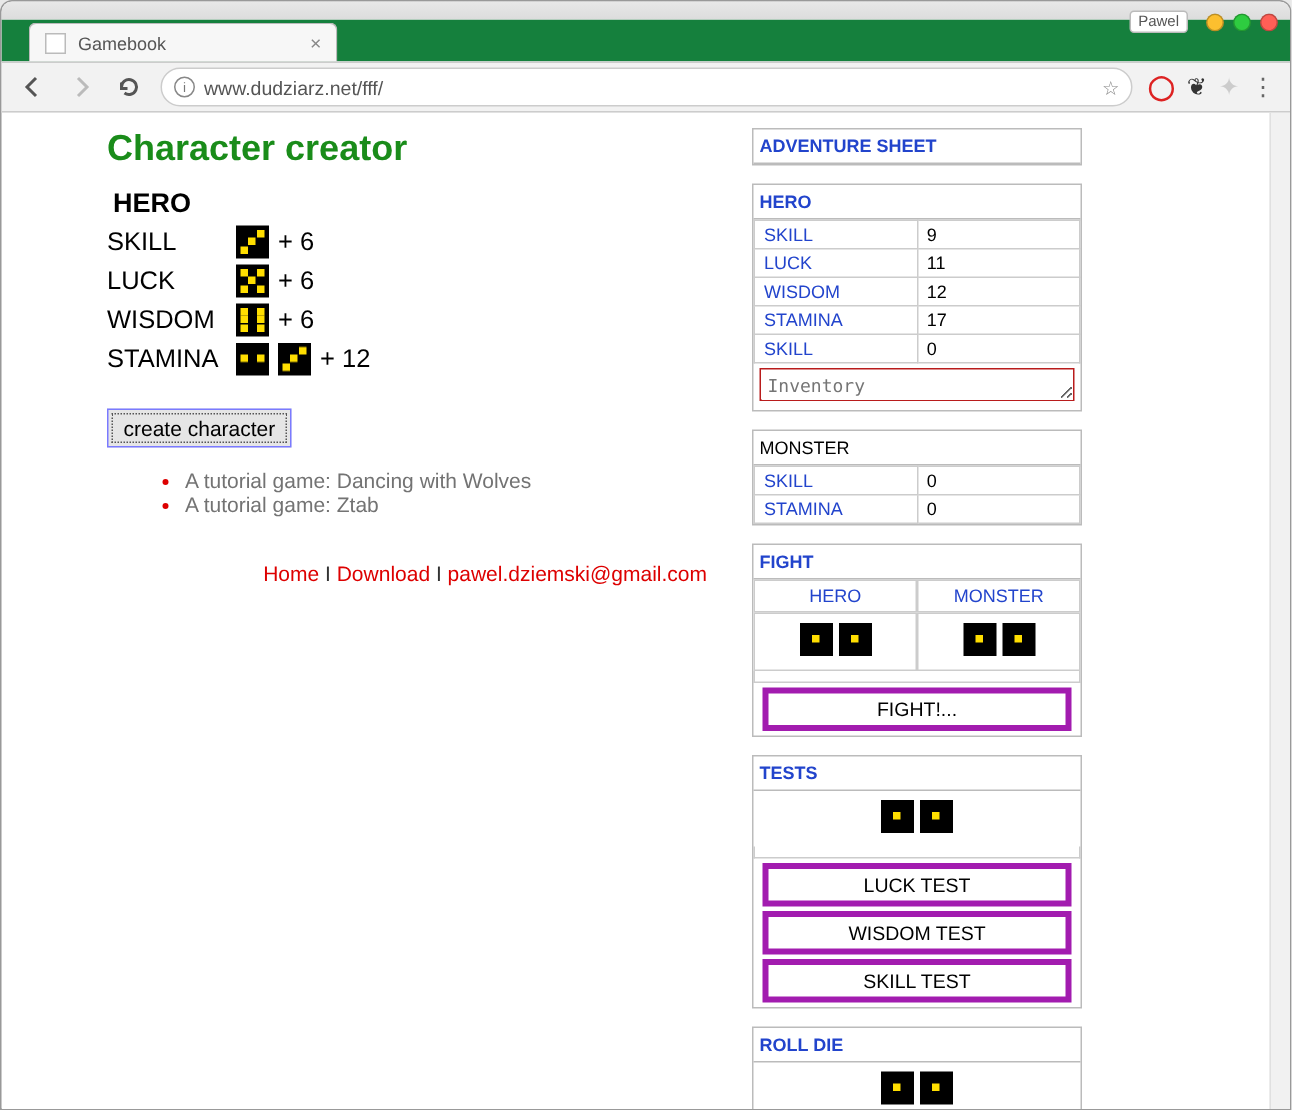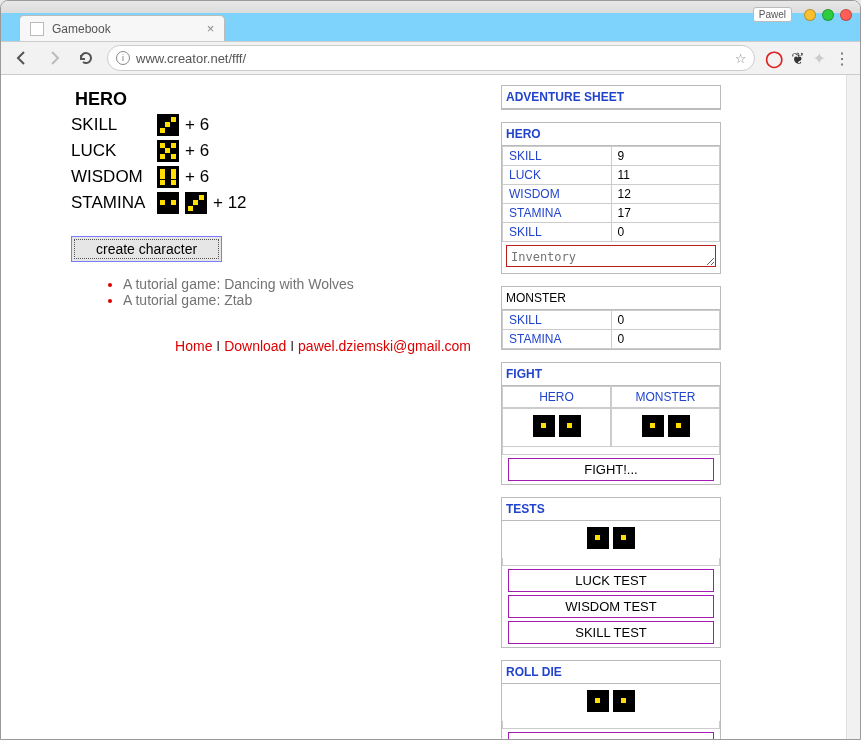--- a/index.html
+++ b/index.html
@@ -4,21 +4,21 @@
   <style>
     * { box-sizing: border-box; }
     html, body { margin:0; padding:0; font-family: Arial, Helvetica, sans-serif; font-size:14px; background:#e8e8e8; }
     
     .chrome { width:861px; height:740px; background:#fafafa; display:flex; flex-direction:column; border:1px solid #999; border-radius:8px 8px 0 0; overflow:hidden; position:relative; }
     .titlebar { height:12px; background:linear-gradient(#e8e8e8,#dcdcdc); position:relative; }
     .traffic { position:absolute; right:8px; top:8px; display:flex; gap:6px; align-items:center; }
     .tlight { width:12px; height:12px; border-radius:50%; border:1px solid rgba(0,0,0,.25); }
     .t-y{ background:#fcbf2f;} .t-g{ background:#2ecc40;} .t-r{ background:#ff5f56;}
     .pbadge { position:absolute; right:68px; top:6px; font-size:10px; background:#fff; border:1px solid #bbb; border-radius:3px; padding:1px 5px; color:#555;}
-    .tabbar { background:#7dd3fc; height:28px; display:flex; align-items:flex-end; padding-left:18px;text-align:center; }
+    .tabbar { background:#15803d; height:28px; display:flex; align-items:flex-end; padding-left:18px;text-align:center; }
     .tab { background:#f7f7f7; border:1px solid #bbb; border-bottom:none; border-radius:5px 5px 0 0; height:26px; display:flex; align-items:center; padding:0 10px; gap:8px; font-size:12px; color:#555; }
     .tab .x { color:#888; font-size:13px; cursor:pointer; }
     .pageicon{ width:14px; height:14px; border:1px solid #bbb; background:#fff; }
     .addrbar { background:#f2f2f2; border-top:1px solid #ccc; border-bottom:1px solid #ccc; height:34px; display:flex; align-items:center; padding:0 10px; gap:10px; }
     .navbtn { width:22px; height:22px; display:flex; align-items:center; justify-content:center; color:#555; border-radius:50%; }
     .navbtn.disabled{ color:#bbb; }
     .urlbox { flex:1; display:flex; align-items:center; height:26px; border:1px solid #ccc; border-radius:13px; background:#fff; padding:0 8px; font-size:13px; color:#555; gap:6px; }
     .urlbox .circ{ width:14px; height:14px; border:1px solid #888; border-radius:50%; display:flex; align-items:center; justify-content:center; font-size:9px; color:#777;}
     .tool-icons{ display:flex; gap:8px; align-items:center; font-size:16px; color:#666; }
     .ublock{ color:#d22; font-weight:bold;}
@@ -26,39 +26,39 @@
     .scrolltrack{ position:absolute; right:0; top:0; width:14px; height:100%; background:#f1f1f1; border-left:1px solid #e0e0e0;}
     .content { padding:10px 0 20px 70px; display:flex; gap:30px; align-items:flex-start; }
     .leftcol{ width:400px; }
     h1.cc{ color:#1a8c1a; font-size:24px; font-weight:bold; margin:0 0 12px 0; }
     h2.hero{ margin:4px 0 4px 4px; font-size:18px;}
     .statrow{ display:flex; align-items:center; gap:6px; font-size:17px; margin:4px 0; }
     .statrow .lbl{ display:inline-block; width:80px;}
     .die{ width:22px; height:22px; background:#000; position:relative; display:inline-block; }
     .pip{ width:5px; height:5px; background:#ffde00; position:absolute; }
     .p-c{ top:8px; left:8px;} .p-tl{ top:3px; left:3px;} .p-tr{ top:3px; right:3px;} .p-bl{ bottom:3px; left:3px;} .p-br{ bottom:3px; right:3px;} .p-ml{ top:8px; left:3px;} .p-mr{ top:8px; right:3px;}
-    .btn{ background:#e6e6e6; border:1px solid #7a7aff; padding:4px 24px; font-size:14px; cursor:pointer; }
+    .btn{ background:#e6e6e6; border:1px solid #7a7aff; padding:4px 10px; font-size:14px; cursor:pointer; }
     ul.glist{ margin:14px 0 0 12px;}
     ul.glist li{ color:#d00;}
     ul.glist li a{ color:#737373; text-decoration:none;}
     .footlinks{ margin-top:30px; color:#333; text-align:right; padding-left:40px;}
     .footlinks a{ color:#d00; text-decoration:none;}
     
     .rightcol{ width:220px; }
     .panel{ border:1px solid #bbb; margin-bottom:12px; }
     .panel-title{ color:#2244cc; font-weight:bold; font-size:12px; padding:4px 4px; border-bottom:1px solid #bbb;}
     .panel-table{ width:100%; border-collapse:collapse; font-size:12px;}
     .panel-table td{ border:1px solid #ccc; padding:2px 6px;}
     .panel-table td:first-child{ color:#2244cc; width:50%;}
     .panel-table td:last-child{ color:#000; width:50%;}
     .panel-hh{ color:#000 !important; font-weight:normal;}
     .inv{ width:calc(100% - 8px); height:22px; margin:3px 4px; border:1px solid #b91c1c; font-size:12px; padding:4px; resize:both;}
     .centerblock{ text-align:center; padding:6px 0; }
     .twodice{ display:inline-flex; gap:4px;}
-    .wbtn{ display:block; width:calc(100% - 12px); margin:3px auto; background:#fff; border:1px solid #a21caf; font-size:13px; padding:3px 0; cursor:pointer;}
+    .wbtn{ display:block; width:calc(100% - 12px); margin:3px auto; background:#fff; border:4px solid #a21caf; font-size:13px; padding:3px 0; cursor:pointer;}
     .fcols{ display:flex; }
     .fcols>div{ flex:1; text-align:center; border:1px solid #ccc; font-size:12px; color:#2244cc; padding:3px 0;}
     .fcols2{ display:flex;}
     .fcols2>div{ flex:1; text-align:center; padding:6px 0; border:1px solid #ccc;}
     .sep{ height:8px; border:1px solid #ccc; border-top:none;}
     svg.arrow{ width:16px; height:16px; stroke:#555; stroke-width:2; fill:none;}
     svg.arrow.dis{ stroke:#bbb;}
   </style>
 </head>
 <body>
@@ -92,37 +92,38 @@
         </svg>
       </div>
     <div class="navbtn">
         <svg class="arrow" viewBox="0 0 16 16">
           <path d="M3 8a5 5 0 1 1 2 4"></path>
           <polyline points="3,5 3,9 7,9"></polyline>
         </svg>
       </div>
     <div class="urlbox">
       <span class="circ">i</span>
-      <span>www.creator.net/fff/</span>
+      <span>www.dudziarz.net/fff/</span>
       <span style="flex:1"></span>
       <span style="color:#888;">☆</span>
     </div>
     <div class="tool-icons">
       <span class="ublock">◯</span>
       <span style="color:#333;">❦</span>
       <span style="color:#ccc;">✦</span>
       <span>⋮</span>
     </div>
   </div>
 
   <div class="viewport">
     <div class="scrolltrack"></div>
     <div class="content">
 
       <div class="leftcol">
+        <h1 class="cc">Character creator</h1>
         <h2 class="hero">HERO</h2>
 
         <div class="statrow">
           <span class="lbl">SKILL</span>
           <span class="die">
               <span class="pip p-tr"></span>
               <span class="pip p-c"></span>
               <span class="pip p-bl"></span>
             </span>
           <span>+ 6</span>

